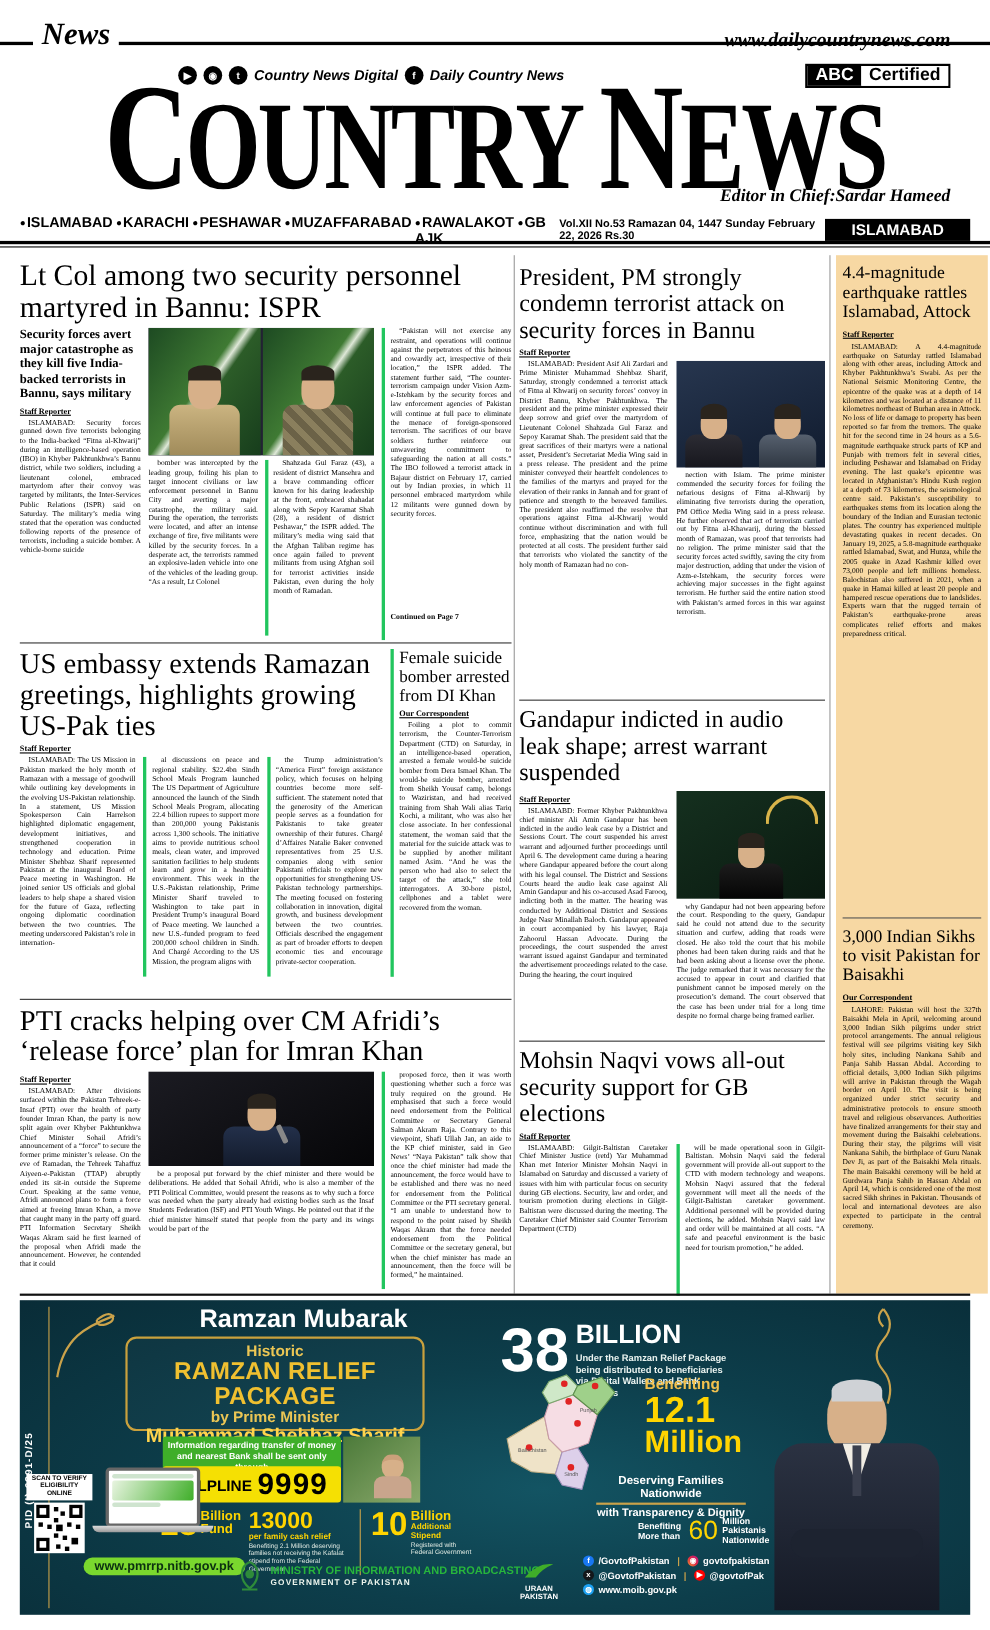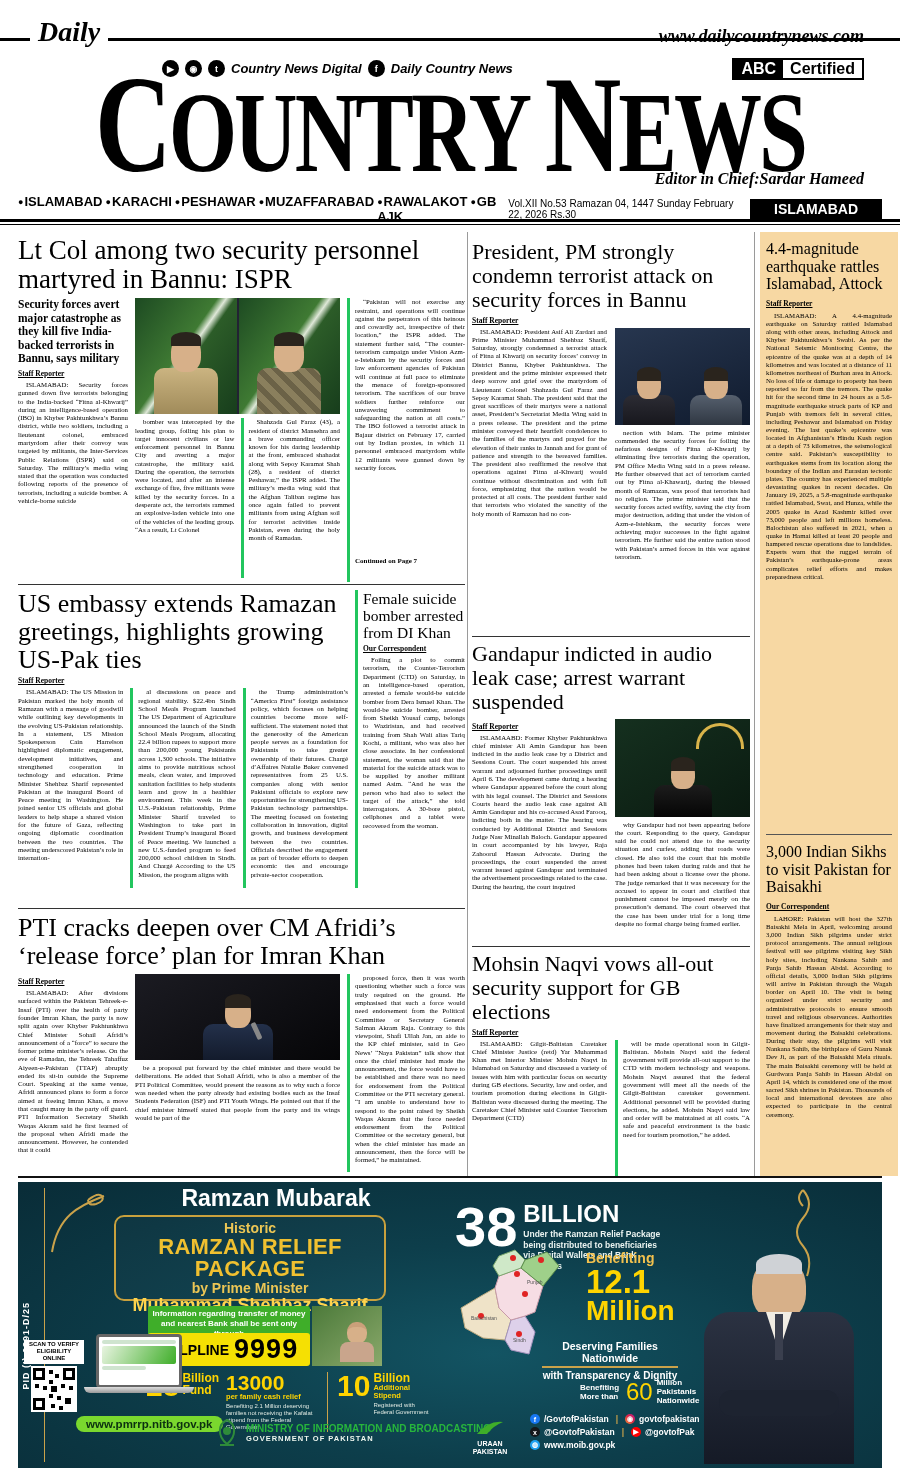--- a/index.html
+++ b/index.html
@@ -18,21 +18,21 @@
                font-family:"Liberation Sans",sans-serif; font-weight:bold; font-size:16px; }
   .abc-badge .abc { background:#000; color:#fff; padding:0 7px; }
   .abc-badge .cert { background:#fff; color:#000; padding:0 7px; }
   .big-title { position:absolute; top:46px; left:0; width:900px; text-align:center; font-weight:bold;
                font-size:88px; letter-spacing:-3px; transform:scaleY(1.3); transform-origin:top; white-space:nowrap; }
   .big-title .cap { font-size:106px; }
   .editor { position:absolute; top:170px; right:36px; font-style:italic; font-weight:bold; font-size:16px; }
   .citybar { position:absolute; top:194px; left:18px; width:864px; display:flex; align-items:center; }
   .cities { display:flex; gap:3px; font-family:"Liberation Sans",sans-serif; font-weight:bold; font-size:13px; }
   .cities span::before { content:"●"; font-size:9px; vertical-align:1px; margin-right:1px; }
-  .issue { font-family:"Liberation Sans",sans-serif; font-size:10px; margin-left:12px; }
+  .issue { font-family:"Liberation Sans",sans-serif; font-size:10px; margin-left:12px;font-weight:bold; }
   .edition-badge { margin-left:auto; background:#000; color:#fff; font-family:"Liberation Sans",sans-serif;
                    font-weight:bold; font-size:14px; padding:2px 24px; }
   .header-rule { position:absolute; top:219px; left:0; width:900px; height:6px;
                  border-top:3px solid #000; border-bottom:1px solid #000; }
 
   
   .vdiv { position:absolute; top:232px; width:1px; height:944px; background:#9a9a9a; }
   .h1 { font-size:27px; line-height:1.06; font-weight:500; }
   .h2 { font-size:22px; line-height:1.1; font-weight:500; }
   .by { font-weight:bold; font-size:7.5px; text-decoration:underline; margin:3px 0 3px; }
@@ -157,21 +157,21 @@
   .soc-sep { color:#caa24a; margin:0 3px; }
   .pm-photo { position:absolute; right:4px; top:6px; width:198px; height:276px; overflow:hidden; }
   .ornament { position:absolute; color:#caa24a; }
 </style>
 </head>
 <body>
 
 <div class="page">
 
   <div class="topline"></div>
-  <div class="daily">Daily</div>
+  <div class="daily">News</div>
   <div class="website">www.dailycountrynews.com</div>
 
   <div class="social-row">
     <span class="sicon">▶</span>
     <span class="sicon">◉</span>
     <span class="sicon">t</span>
     <span>Country News Digital</span>
     <span class="sicon">f</span>
     <span>Daily Country News</span>
   </div>
@@ -252,21 +252,21 @@
     <div class="colsep">
       <div class="h-fb">Female suicide bomber arrested from DI Khan</div>
       <div class="by">Our Correspondent</div>
       <div class="bt" style="height:210px;">Foiling a plot to commit terrorism, the Counter-Terrorism Department (CTD) on Saturday, in an intelligence-based operation, arrested a female would-be suicide bomber from Dera Ismael Khan. The would-be suicide bomber, arrested from Sheikh Yousaf camp, belongs to Waziristan, and had received training from Shah Wali alias Tariq Kochi, a militant, who was also her close associate. In her confessional statement, the woman said that the material for the suicide attack was to be supplied by another militant named Asim. “And he was the person who had also to select the target of the attack,” she told interrogators. A 30-bore pistol, cellphones and a tablet were recovered from the woman.</div>
     </div>
   </div>
 
   <div class="hrule" style="top:908px;"></div>
 
   <div class="pti">
-    <div class="h1" style="font-size:26px;">PTI cracks deepen over CM Afridi’s ‘release force’ plan for Imran Khan</div>
+    <div class="h1" style="font-size:26px;">PTI cracks helping over CM Afridi’s ‘release force’ plan for Imran Khan</div>
     <div class="ptirow">
       <div>
         <div class="by">Staff Reporter</div>
         <div class="bt" style="height:182px;">ISLAMABAD: After divisions surfaced within the Pakistan Tehreek-e-Insaf (PTI) over the health of party founder Imran Khan, the party is now split again over Khyber Pakhtunkhwa Chief Minister Sohail Afridi’s announcement of a “force” to secure the former prime minister’s release. On the eve of Ramadan, the Tehreek Tahaffuz Aiyeen-e-Pakistan (TTAP) abruptly ended its sit-in outside the Supreme Court. Speaking at the same venue, Afridi announced plans to form a force aimed at freeing Imran Khan, a move that caught many in the party off guard. PTI Information Secretary Sheikh Waqas Akram said he first learned of the proposal when Afridi made the announcement. However, he contended that it could</div>
       </div>
       <div>
         <div class="photo mic-photo">
           <div class="person" style="bottom:0;">
             <div class="head" style="width:26px;height:30px;"></div>
             <div class="torso" style="width:70px;height:36px;background:linear-gradient(#23304a,#131b2c);"></div>
@@ -298,21 +298,21 @@
           </div>
         </div>
         <div class="bt" style="margin-top:4px;height:186px;">nection with Islam. The prime minister commended the security forces for foiling the nefarious designs of Fitna al-Khwarij by eliminating five terrorists during the operation, PM Office Media Wing said in a press release. He further observed that act of terrorism carried out by Fitna al-Khawarij, during the blessed month of Ramazan, was proof that terrorists had no religion. The prime minister said that the security forces acted swiftly, saving the city from major destruction, adding that under the vision of Azm-e-Istehkam, the security forces were achieving major successes in the fight against terrorism. He further said the entire nation stood with Pakistan’s armed forces in this war against terrorism.</div>
       </div>
     </div>
   </div>
 
   <div class="hrule-mid" style="top:636px;"></div>
 
   <div class="mid" style="top:642px;">
-    <div class="h2">Gandapur indicted in audio leak case; arrest warrant suspended</div>
+    <div class="h2">Gandapur indicted in audio leak shape; arrest warrant suspended</div>
     <div class="midrow" style="height:226px; margin-top:4px;">
       <div>
         <div class="by">Staff Reporter</div>
         <div class="bt" style="height:206px;">ISLAMAABD: Former Khyber Pakhtunkhwa chief minister Ali Amin Gandapur has been indicted in the audio leak case by a District and Sessions Court. The court suspended his arrest warrant and adjourned further proceedings until April 6. The development came during a hearing where Gandapur appeared before the court along with his legal counsel. The District and Sessions Courts heard the audio leak case against Ali Amin Gandapur and his co-accused Asad Farooq, indicting both in the matter. The hearing was conducted by Additional District and Sessions Judge Nasr Minallah Baloch. Gandapur appeared in court accompanied by his lawyer, Raja Zahoorul Hassan Advocate. During the proceedings, the court suspended the arrest warrant issued against Gandapur and terminated the advertisement proceedings related to the case. During the hearing, the court inquired</div>
       </div>
       <div>
         <div class="photo dark-photo">
           <div class="emblem-arc"></div>
           <div class="person" style="bottom:0;">
             <div class="head" style="width:24px;height:28px;"></div>

